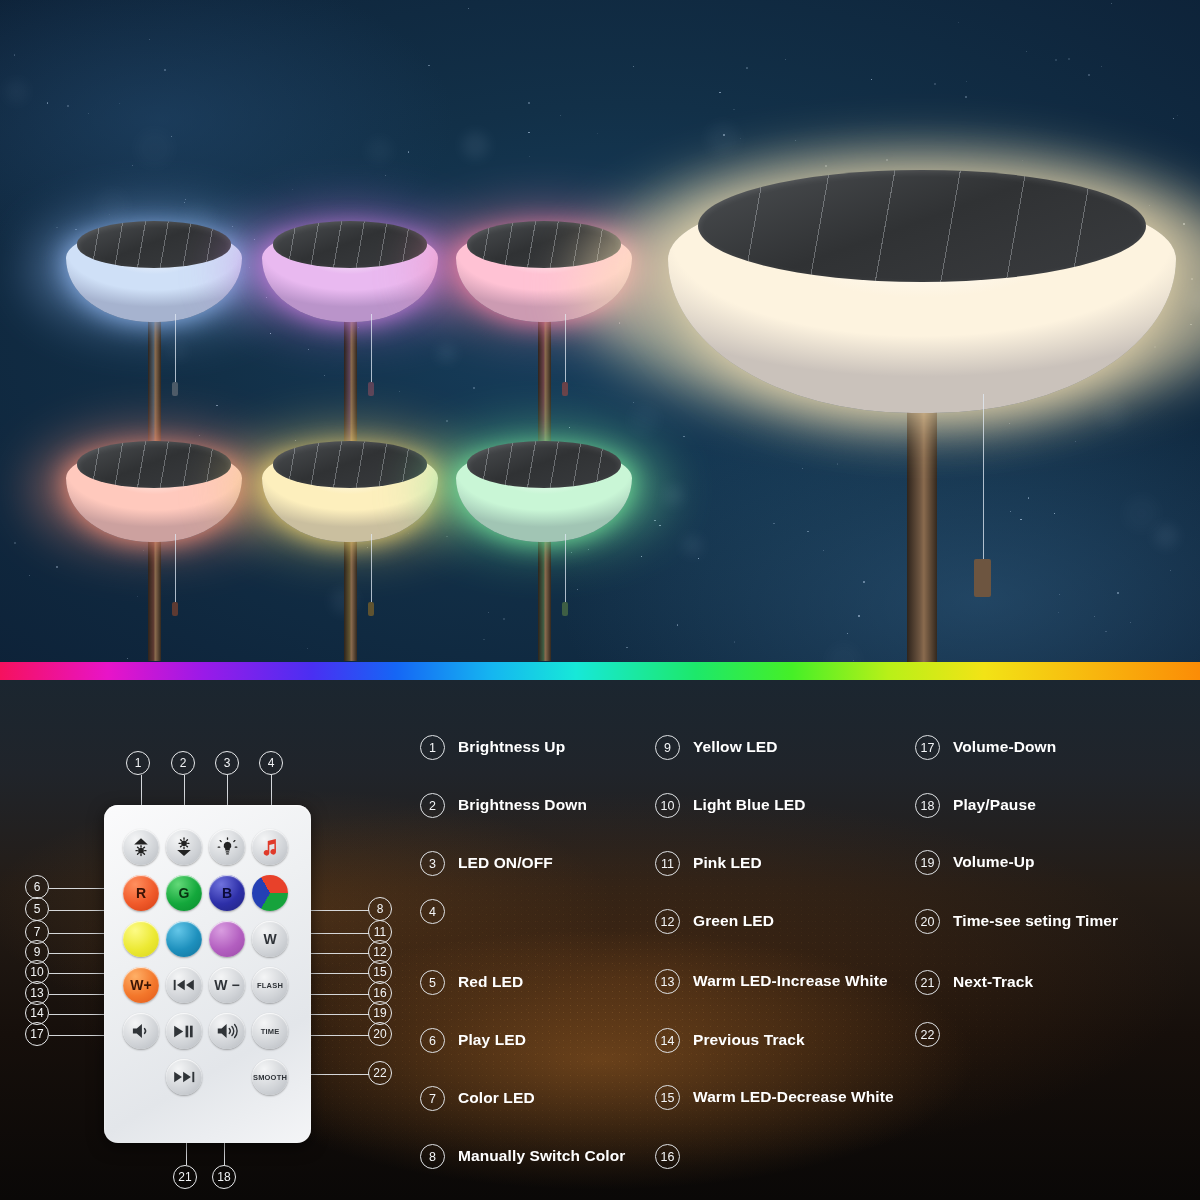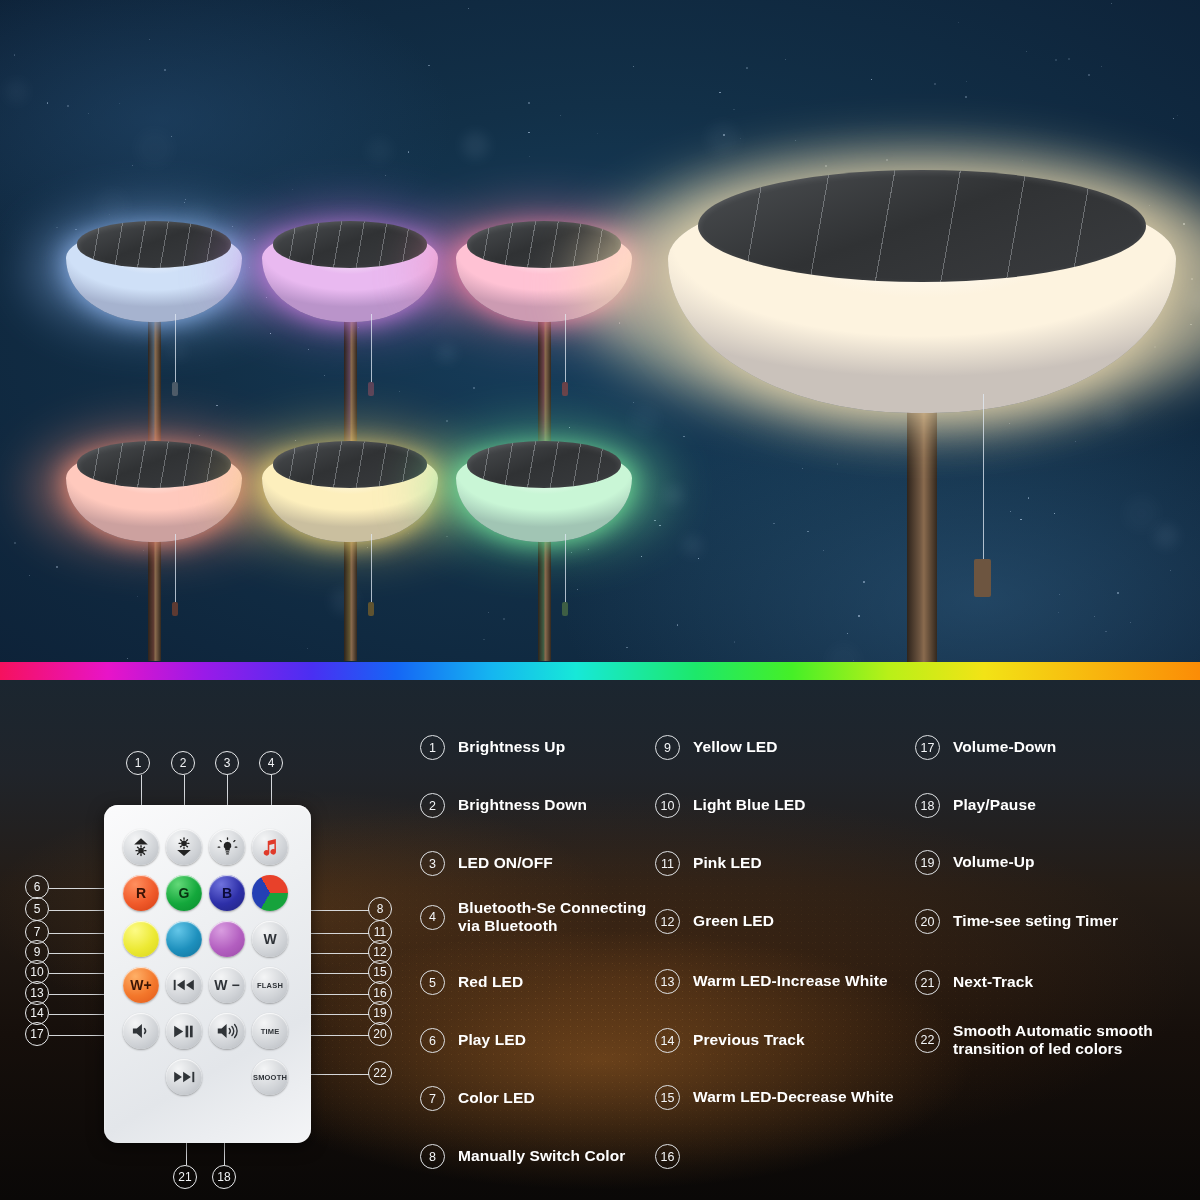--- a/index.html
+++ b/index.html
@@ -617,21 +617,20 @@
         <div class="lrow" style="left:0px;top:113px;width:230px;">
                  <div class="lnum">2</div>
                  <div class="ltxt">Brightness Down</div>
                </div>
         <div class="lrow" style="left:0px;top:171px;width:230px;">
                  <div class="lnum">3</div>
                  <div class="ltxt">LED ON/OFF</div>
                </div>
         <div class="lrow" style="left:0px;top:219px;width:230px;">
                  <div class="lnum">4</div>
-                 <div class="ltxt">Bluetooth-Se Connecting via Bluetooth</div>
                </div>
         <div class="lrow" style="left:0px;top:290px;width:230px;">
                  <div class="lnum">5</div>
                  <div class="ltxt">Red LED</div>
                </div>
         <div class="lrow" style="left:0px;top:348px;width:230px;">
                  <div class="lnum">6</div>
                  <div class="ltxt">Play LED</div>
                </div>
         <div class="lrow" style="left:0px;top:406px;width:230px;">
@@ -688,17 +687,16 @@
         <div class="lrow" style="left:495px;top:229px;width:270px;">
                  <div class="lnum">20</div>
                  <div class="ltxt">Time-see seting Timer</div>
                </div>
         <div class="lrow" style="left:495px;top:290px;width:270px;">
                  <div class="lnum">21</div>
                  <div class="ltxt">Next-Track</div>
                </div>
         <div class="lrow" style="left:495px;top:342px;width:270px;">
                  <div class="lnum">22</div>
-                 <div class="ltxt">Smooth Automatic smooth transition of led colors</div>
                </div>
       </div>
   </div>
 </div>
 
 </body></html>

